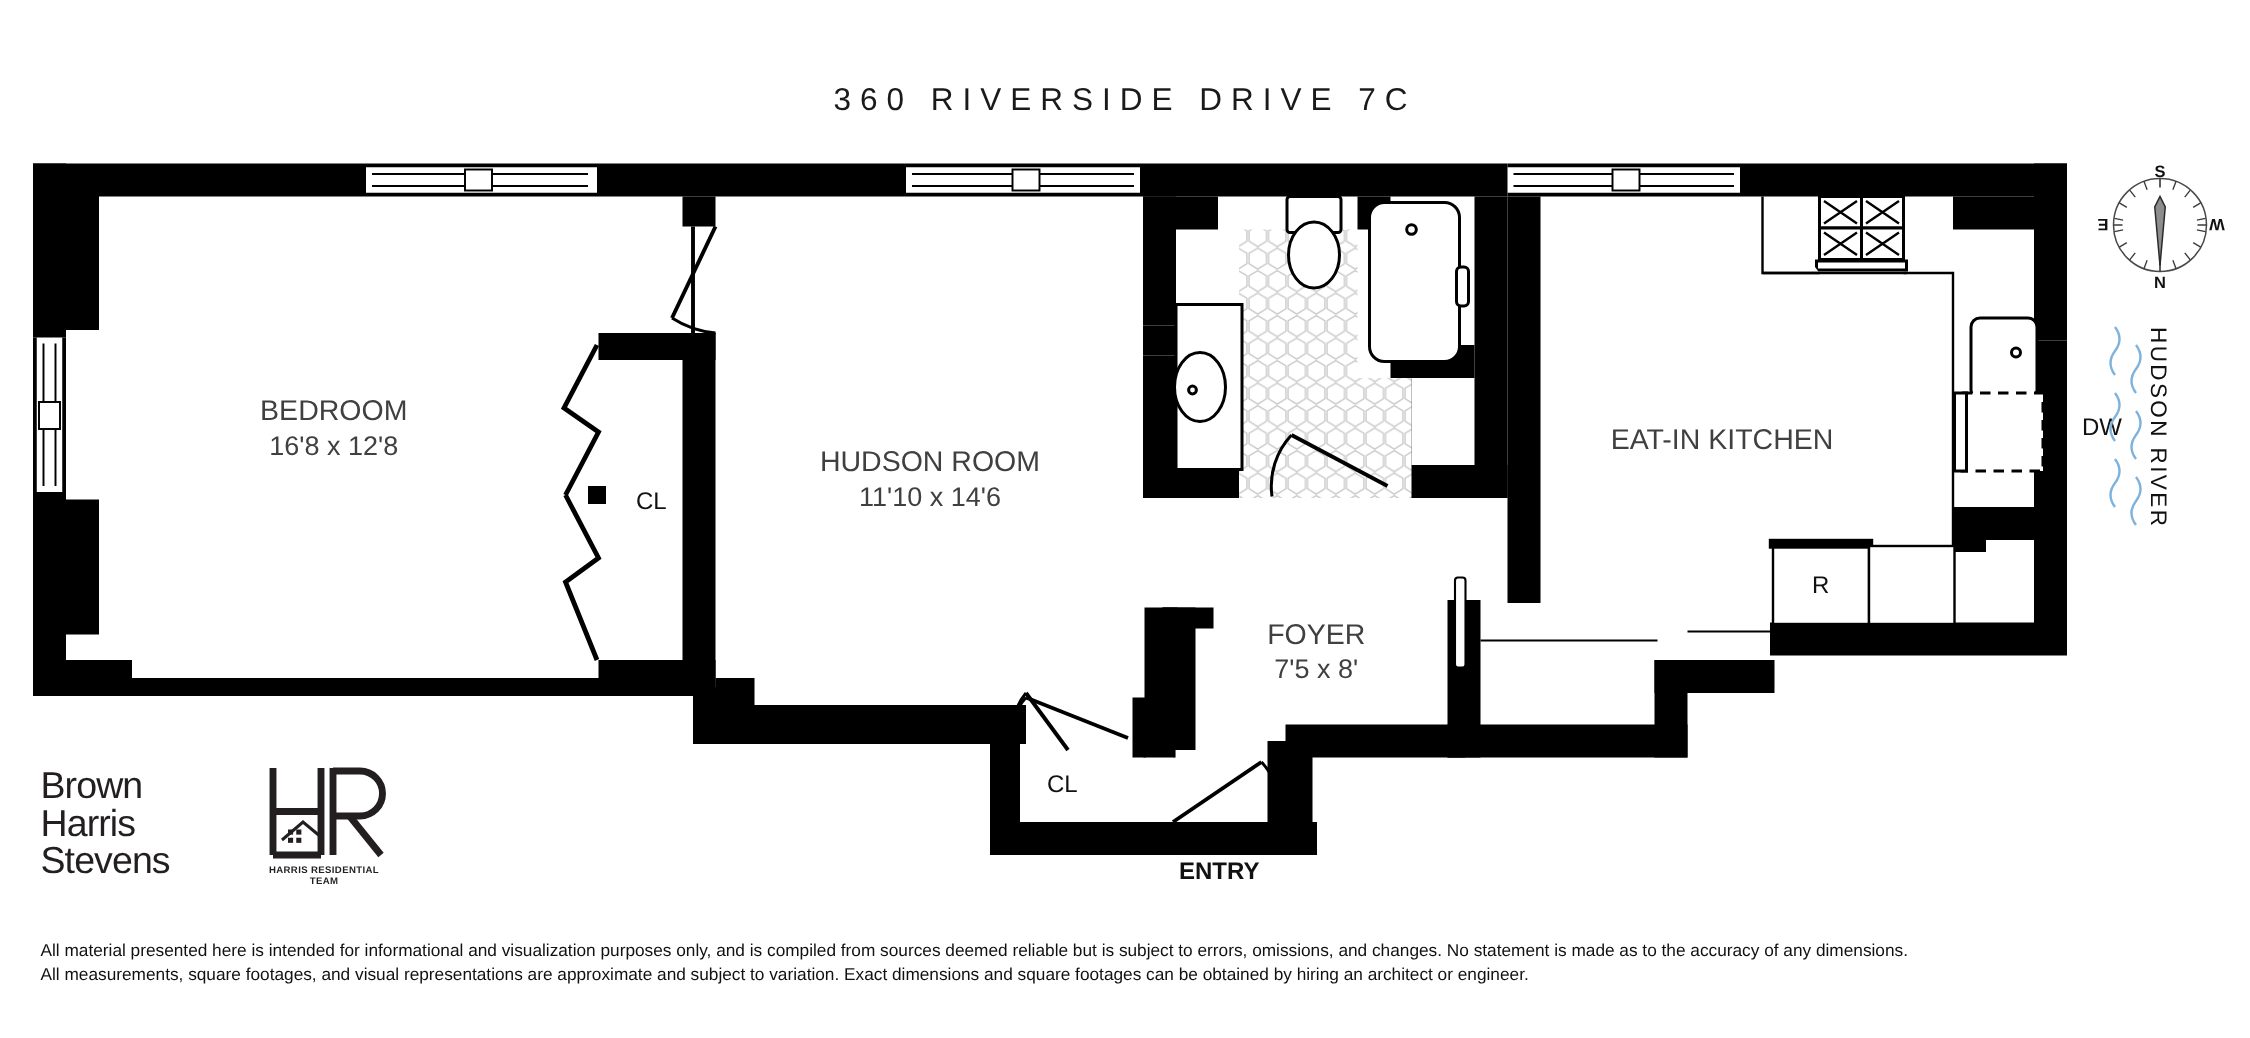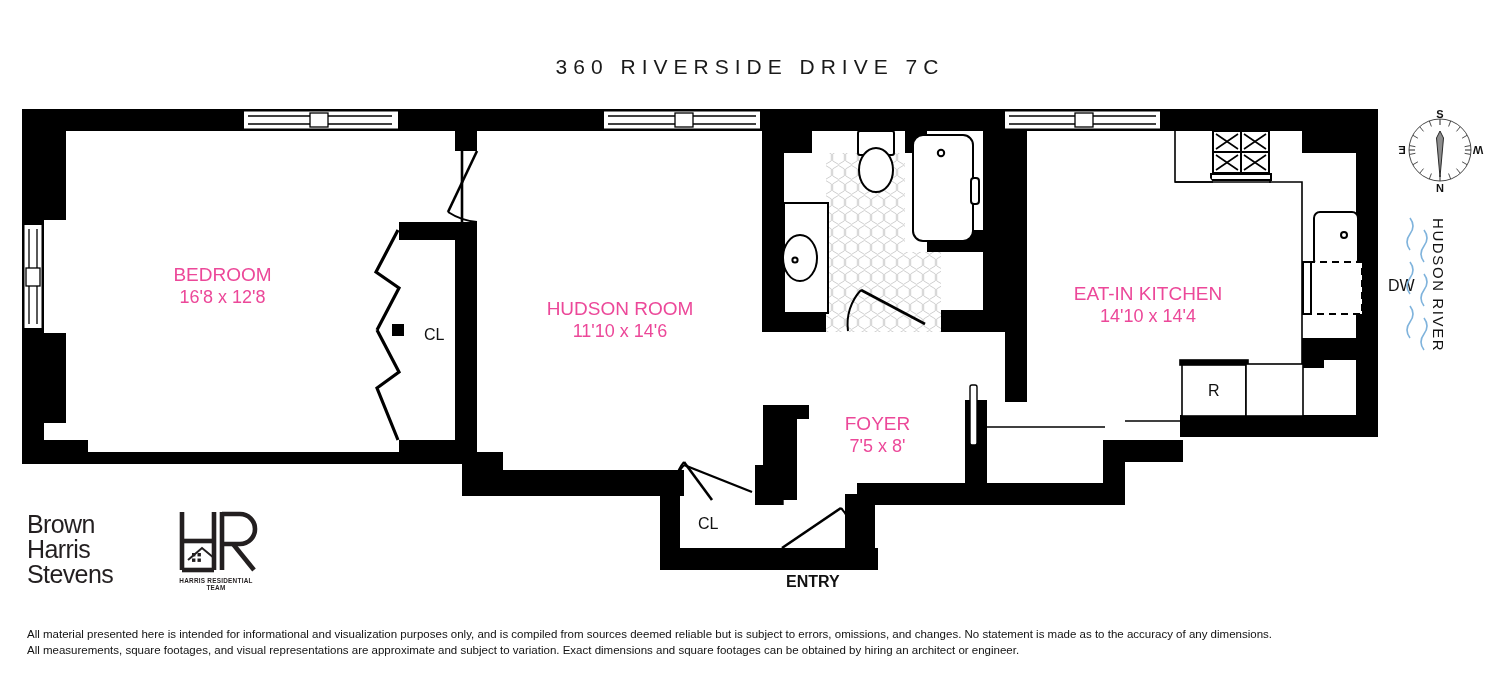--- a/index.html
+++ b/index.html
@@ -8,21 +8,21 @@
     font-family:"Liberation Sans","DejaVu Sans",sans-serif;
     color:#000000;
   }
   #plan-title{
     position:absolute;left:0;top:55px;width:1500px;text-align:center;
     font-size:21px;letter-spacing:6px;color:#1a1a1a;font-weight:400;
   }
   #floorplan-svg{position:absolute;left:0;top:0;}
   .roomlabel{
     position:absolute;text-align:center;font-size:19px;line-height:22px;
-    color:#ec4899;white-space:nowrap;
+    color:#404040;white-space:nowrap;
   }
   .roomlabel .dim{display:block;font-size:18px;}
   .smalllabel{
     position:absolute;font-size:16px;color:#111;white-space:nowrap;
   }
   .appl-label{position:absolute;font-size:16px;color:#111;}
   
   #bhs-logo{
     position:absolute;left:27px;top:512px;
     font-family:"Liberation Sans","DejaVu Sans",sans-serif;
@@ -261,21 +261,20 @@
   <span class="dim">16'8 x 12'8</span>
 </div>
 
 <div class="roomlabel" style="left:510px;top:298px;width:220px;">
   <span>HUDSON ROOM</span>
   <span class="dim">11'10 x 14'6</span>
 </div>
 
 <div class="roomlabel" style="left:1035px;top:283px;width:226px;">
   <span>EAT-IN KITCHEN</span>
-  <span class="dim">14'10 x 14'4</span>
 </div>
 
 <div class="roomlabel" style="left:790px;top:413px;width:175px;">
   <span>FOYER</span>
   <span class="dim">7'5 x 8'</span>
 </div>
 
 <div class="smalllabel" style="left:424px;top:326px;">CL</div>
 
 <div class="smalllabel" style="left:698px;top:515px;">CL</div>

